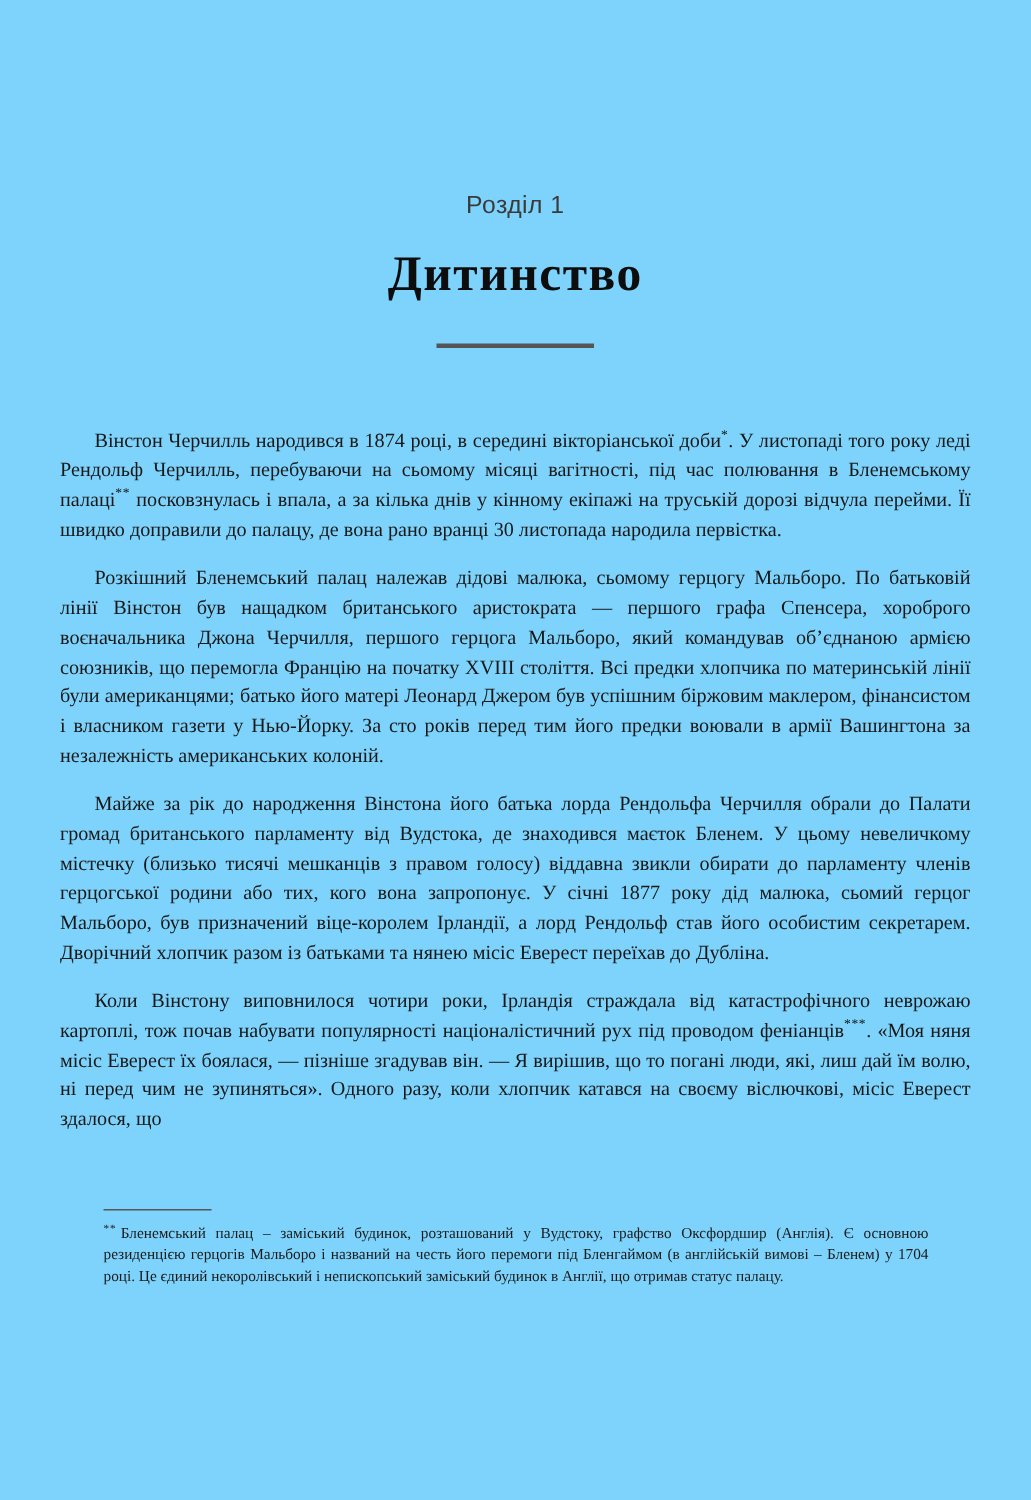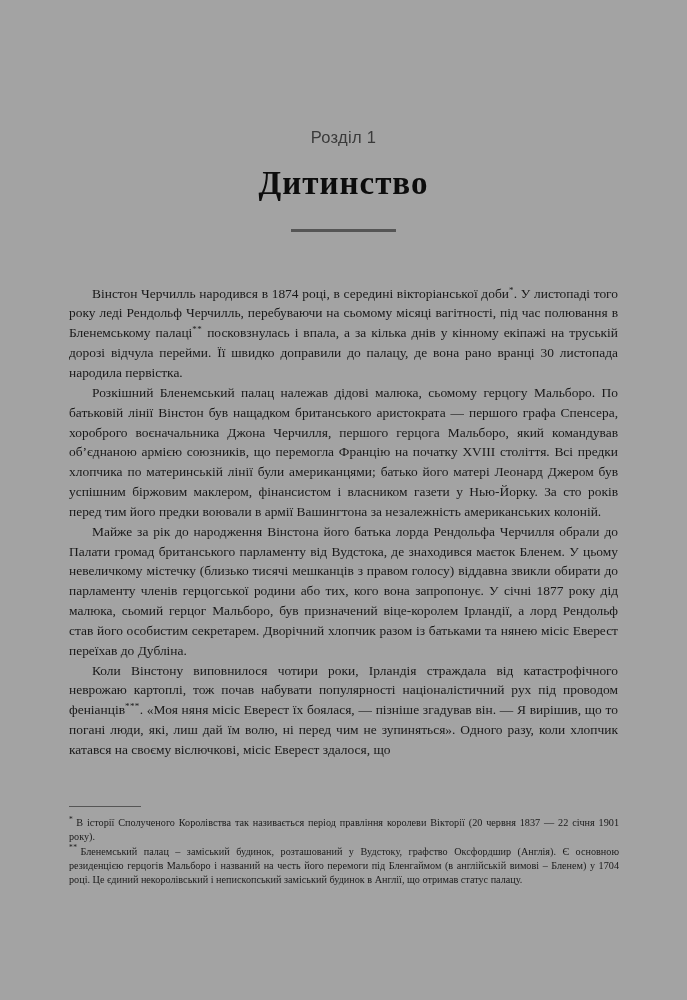--- a/index.html
+++ b/index.html
@@ -14,22 +14,22 @@
     font-family: "Liberation Serif", "DejaVu Serif", serif;
     color: #1a1a1a;
     overflow: hidden;
   }
 
   .page {
     position: relative;
     width: 687px;
     height: 1000px;
     box-sizing: border-box;
-    padding: 0 69px;
-    background: #a3a3a3;
+    padding: 0 28px;
+    background: #7dd3fc;
   }
 
   
   .chapter-header {
     padding-top: 128px;
     text-align: center;
   }
 
   .chapter-eyebrow {
     font-family: "Liberation Sans", "DejaVu Sans", sans-serif;
@@ -62,21 +62,21 @@
     margin-top: 52px;
     font-size: 13.45px;
     line-height: 19.85px;
     text-align: justify;
     text-justify: inter-word;
     color: #181818;
     hyphens: manual;
   }
 
   .body-text p {
-    margin: 0;
+    margin: 12px;
     text-indent: 23px;
   }
 
   .fn-mark {
     font-size: 9px;
     vertical-align: super;
     line-height: 0;
     letter-spacing: 0.4px;
   }
 
@@ -135,21 +135,20 @@
     <p>Майже за рік до народження Вінстона його батька лорда Рендольфа Черчилля обрали до Палати громад британського парламенту від Вудстока, де знаходився маєток Бленем. У цьому невеличкому містечку (близько тисячі мешканців з правом голосу) віддавна звикли обирати до парламенту членів герцогської родини або тих, кого вона запропонує. У січні 1877 року дід малюка, сьомий герцог Мальборо, був призначений віце-королем Ірландії, а лорд Рендольф став його особистим секретарем. Дворічний хлопчик разом із батьками та нянею місіс Еверест переїхав до Дубліна.</p>
 
     <p><span>Коли Вінстону виповнилося чотири роки, Ірландія страждала від катастрофічного неврожаю картоплі, тож почав набувати популярності націоналістичний рух під проводом феніанців</span><span class="fn-mark">***</span><span>. «Моя няня місіс Еверест їх боялася, — пізніше згадував він. — Я вирішив, що то погані люди, які, лиш дай їм волю, ні перед чим не зупиняться». Одного разу, коли хлопчик катався на своєму віслючкові, місіс Еверест здалося, що</span></p>
 
   </div>
 
   <div class="footnotes">
     <div class="footnote-rule"></div>
     <div class="footnotes-list">
 
-      <p class="footnote"><span class="fn-key">*</span><span>В історії Сполученого Королівства так називається період правління королеви Вікторії (20 червня 1837 — 22 січня 1901 року).</span></p>
 
       <p class="footnote"><span class="fn-key">**</span><span>Бленемський палац – заміський будинок, розташований у Вудстоку, графство Оксфордшир (Англія). Є основною резиденцією герцогів Мальборо і названий на честь його перемоги під Бленгаймом (в англійській вимові – Бленем) у 1704 році. Це єдиний некоролівський і непископський заміський будинок в Англії, що отримав статус палацу.</span></p>
 
 
     </div>
   </div>
 
 </div>
 
 </body></html>

